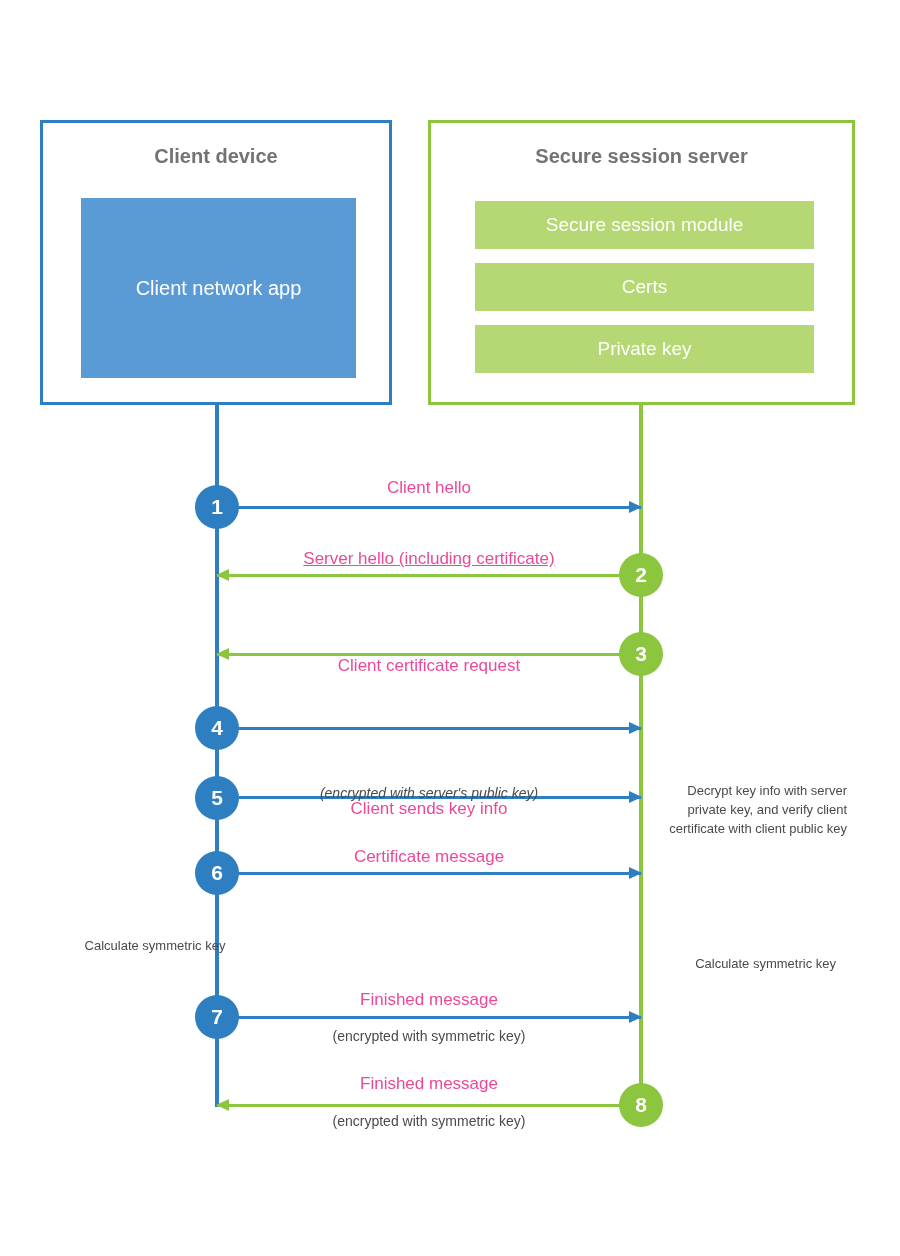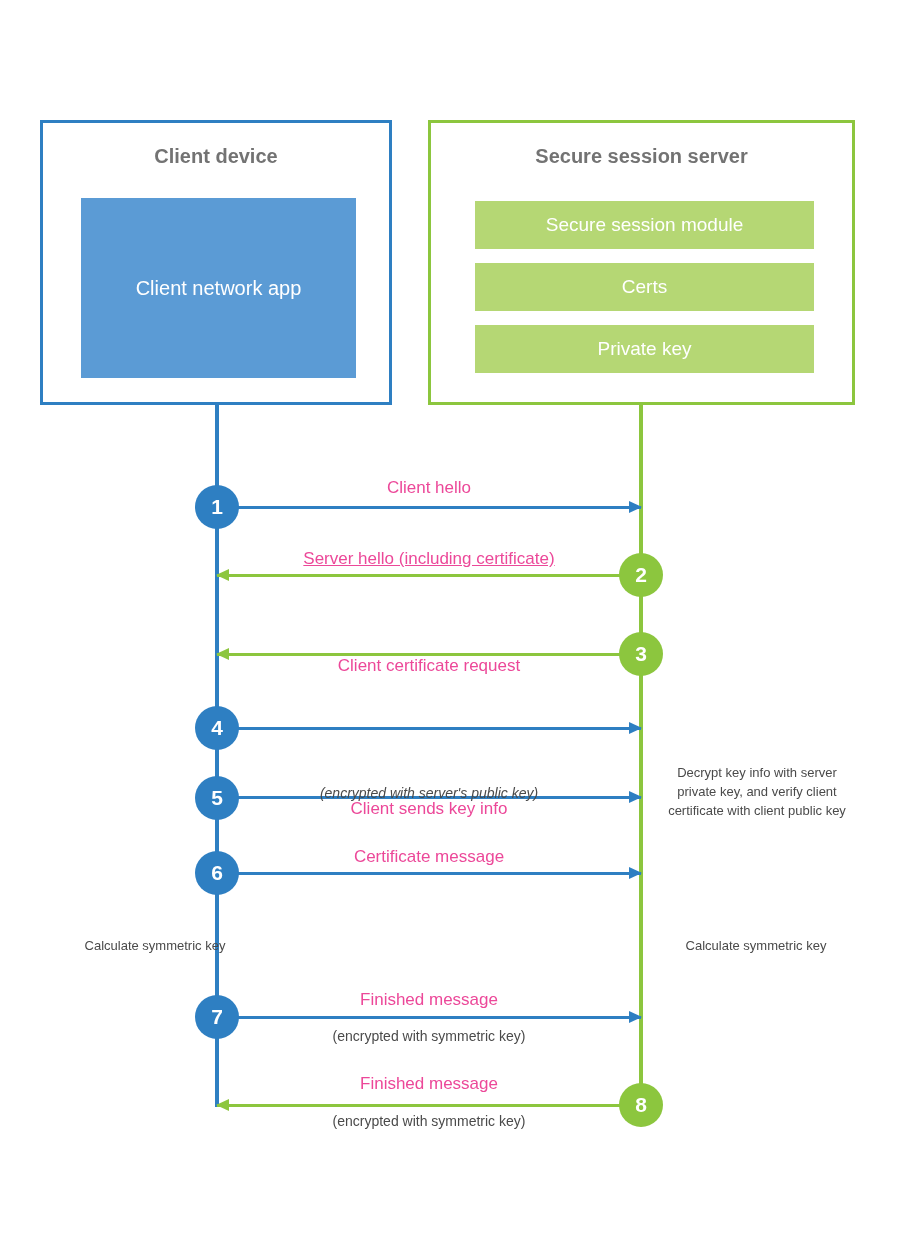--- a/index.html
+++ b/index.html
@@ -161,21 +161,21 @@
     color: #4a4a4a;
     white-space: nowrap;
   }
   .side-note {
     position: absolute;
     font-size: 13px;
     line-height: 1.45;
     color: #4a4a4a;
   }
   .side-note.left-note  { text-align: center; }
-  .side-note.right-note { text-align: center; }
+  .side-note.right-note { text-align: right; margin-top: 18px; }
 </style>
 </head>
 <body>
 
 <div id="canvas">
 
 
   <div class="actor-box client">
     <div class="actor-title">Client device</div>
     <div class="client-app">Client network app</div>

